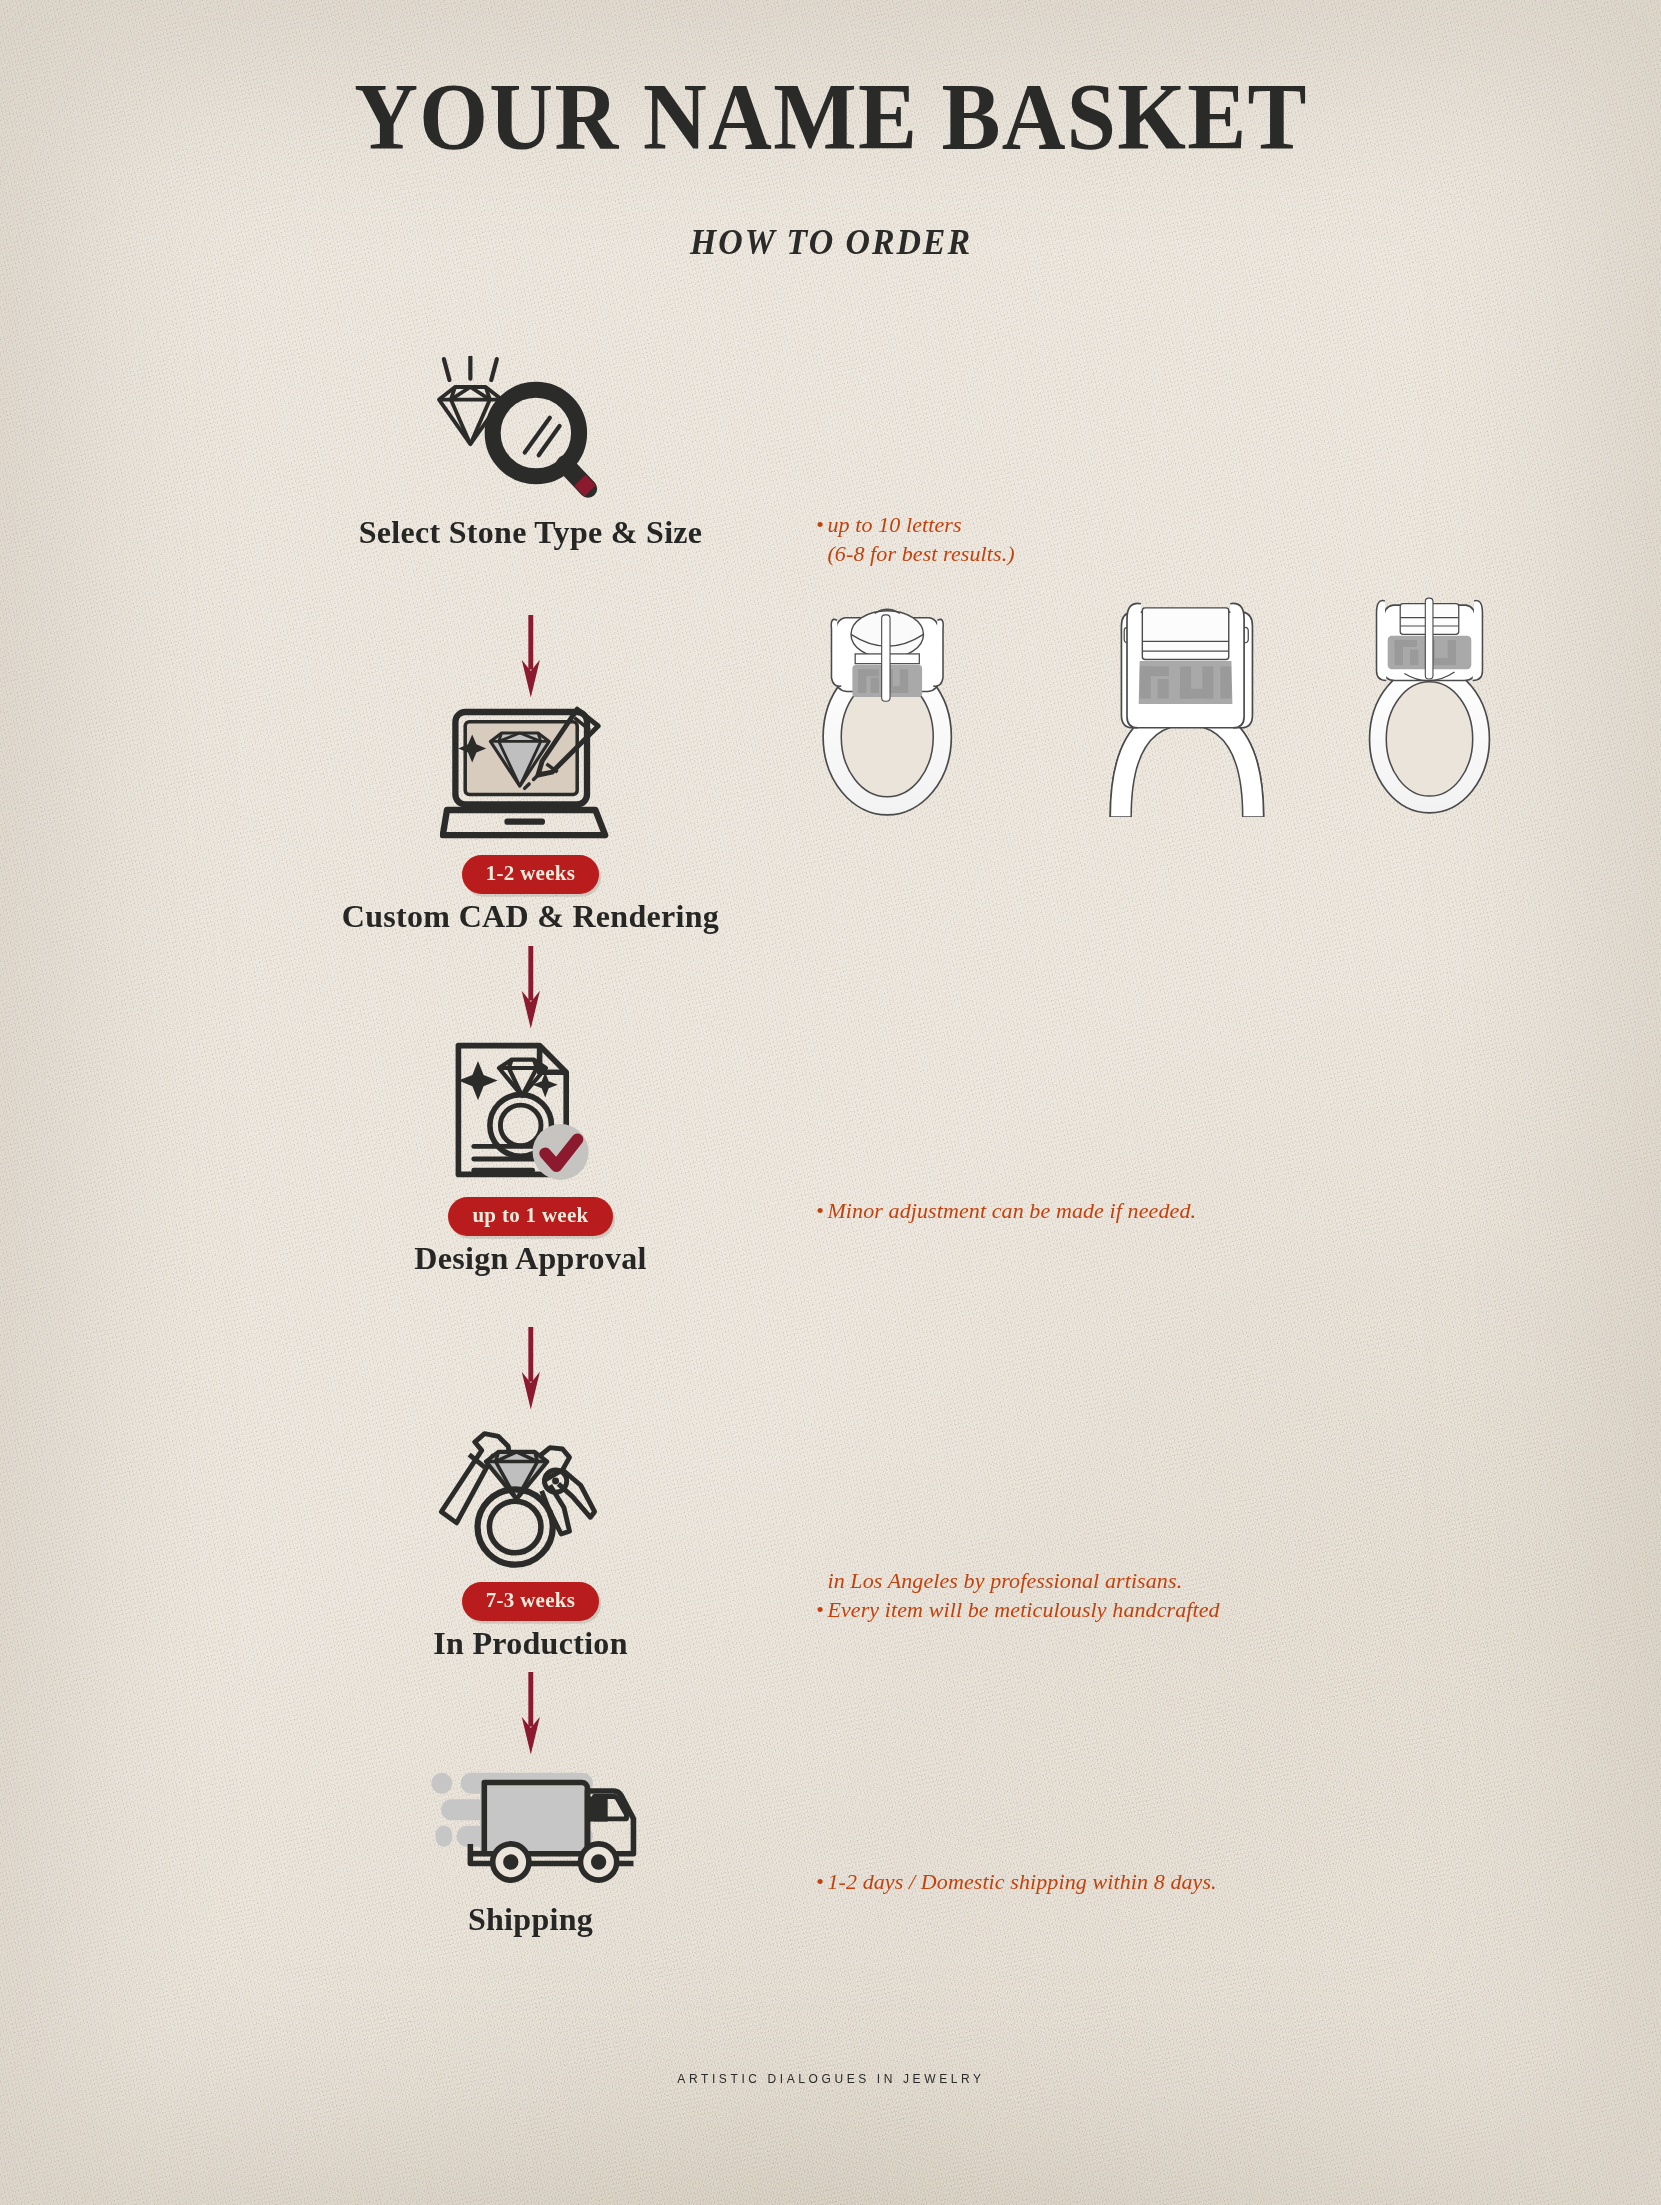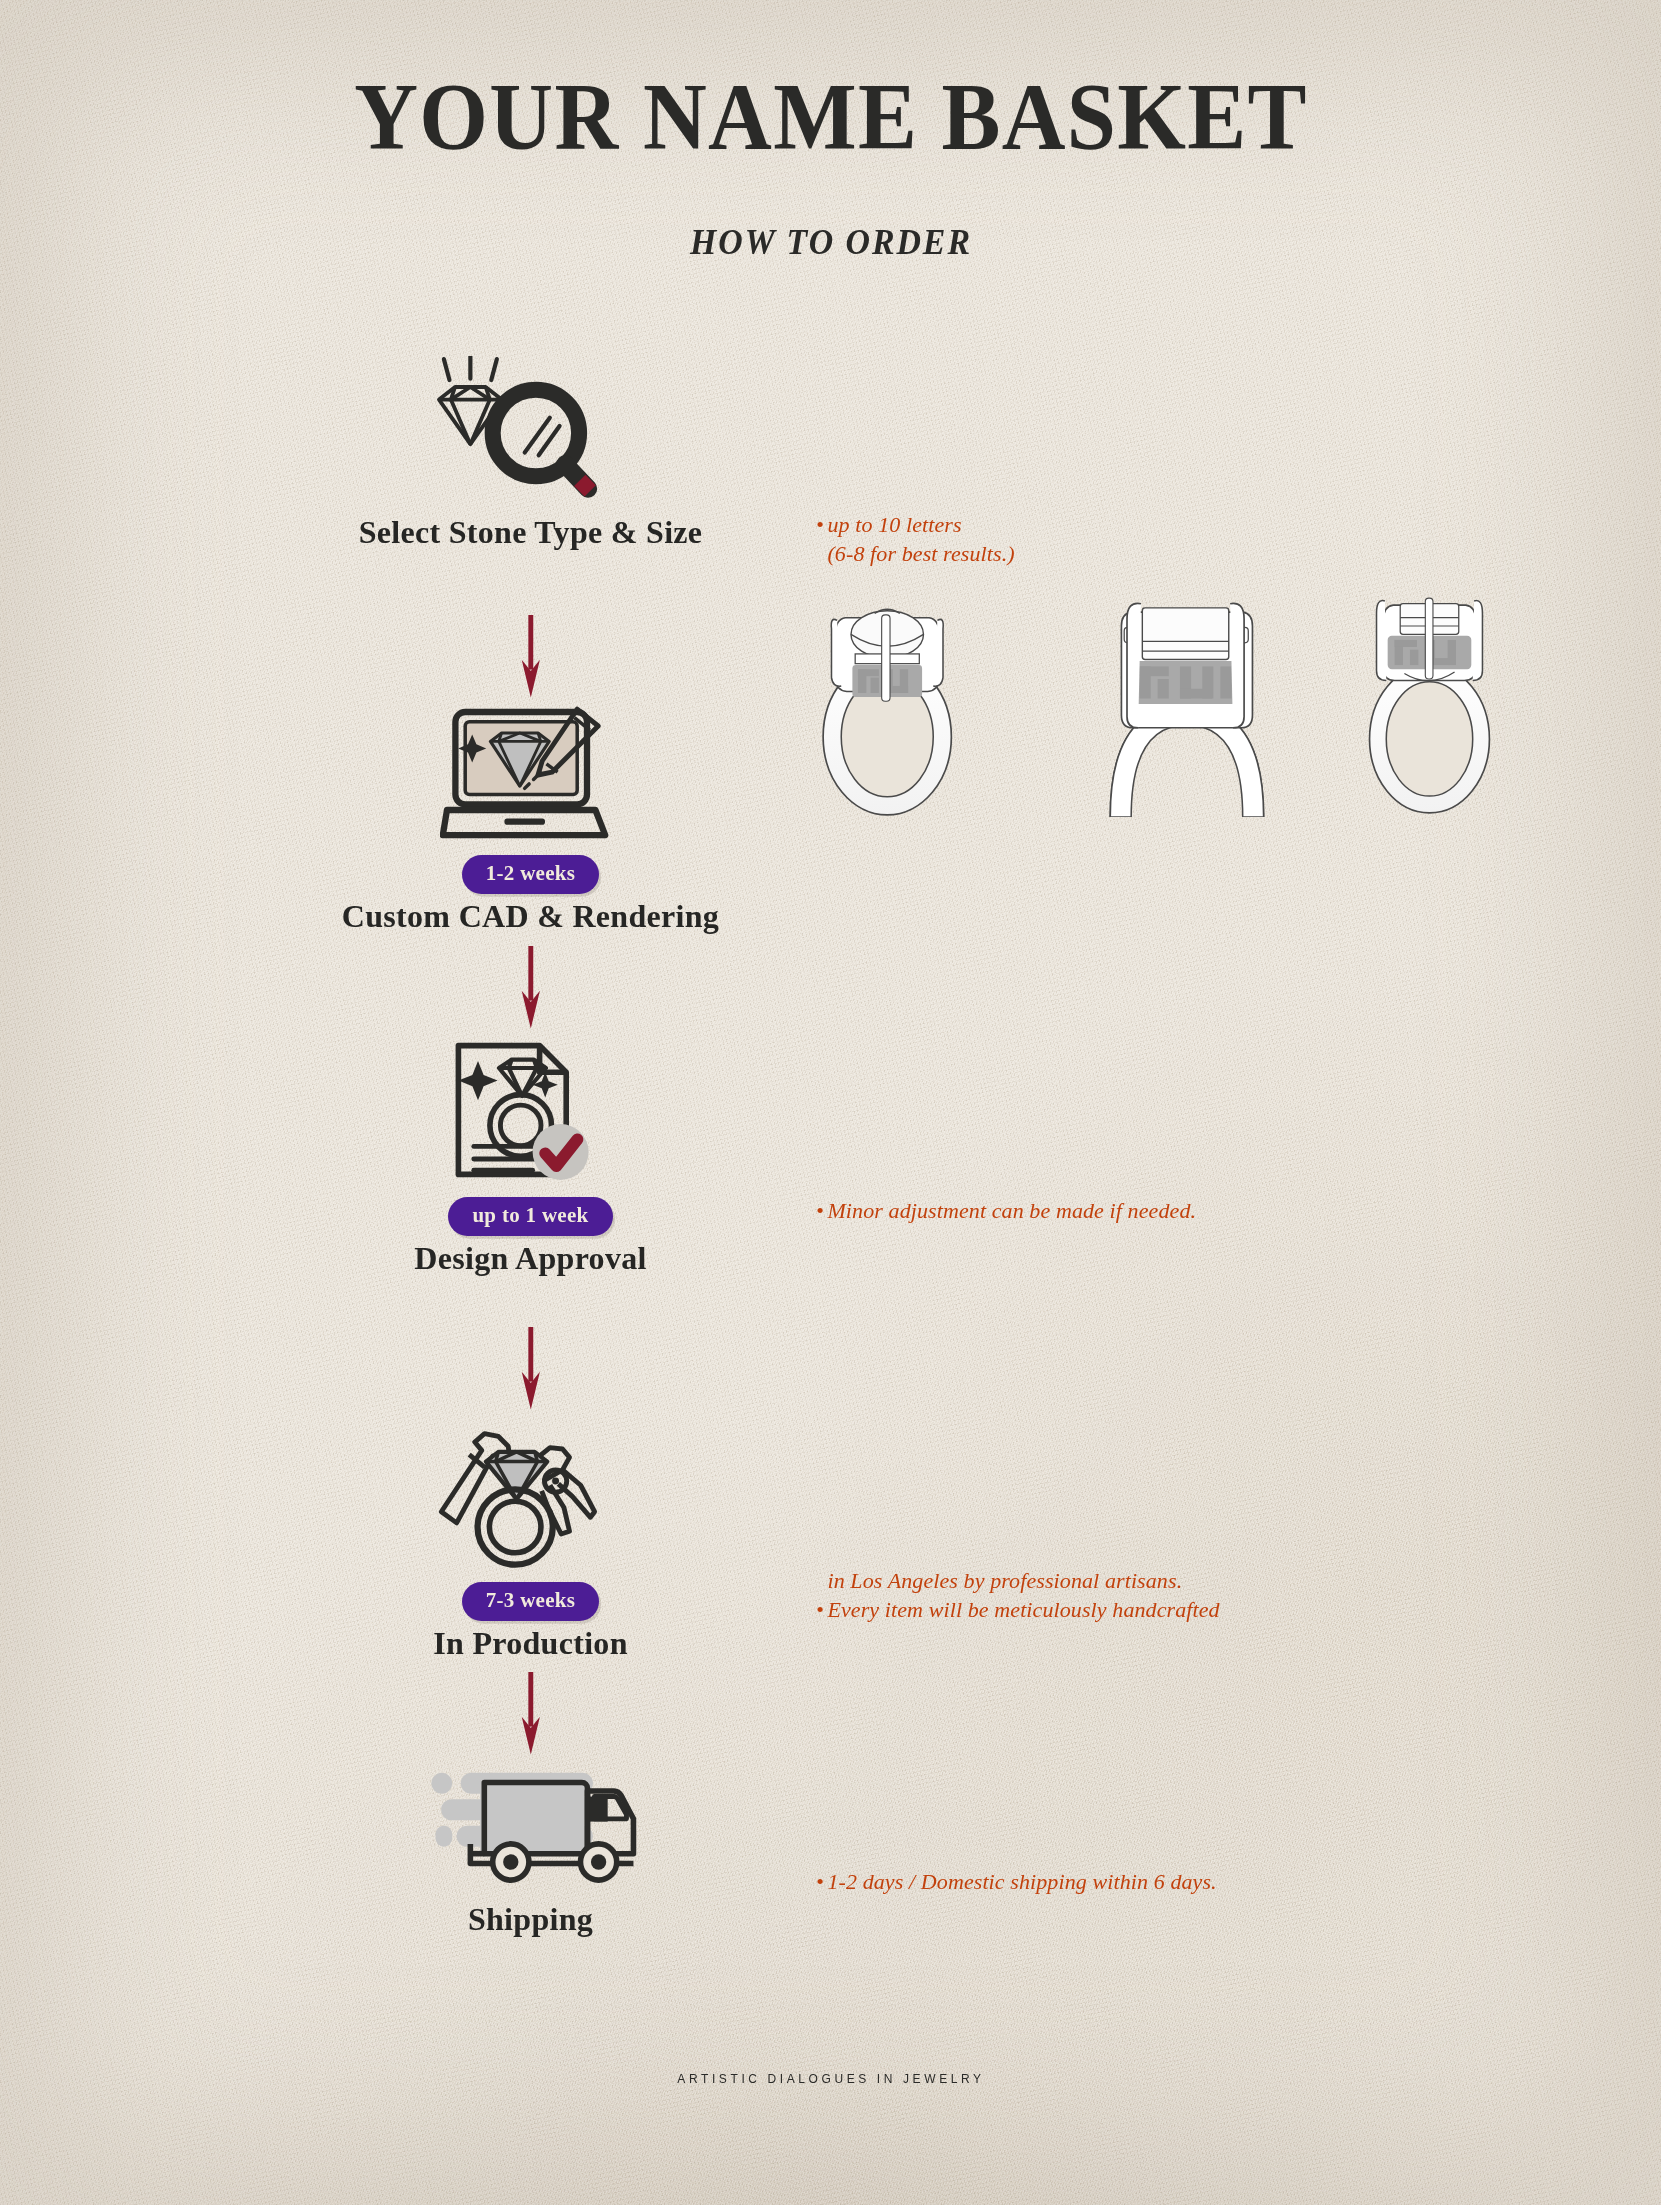--- a/index.html
+++ b/index.html
@@ -50,21 +50,21 @@
     font-size:36px;font-weight:700;font-style:italic;letter-spacing:2.1px;
     color:#2A2A28;
     transform:scaleX(.94);
   }
 
   
   .step{position:absolute;width:391px;left:335px;text-align:center;}
   .step-icon{display:flex;align-items:flex-end;justify-content:center;}
   .badge{
     display:inline-block;margin:9.8px auto 0;
-    background:#4c1d95;color:#F1EADC;
+    background:#b91c1c;color:#F1EADC;
     border-radius:698px;
     font-size:21px;font-weight:700;
     padding:6.3px 24px 7.7px;
     letter-spacing:0.3px;
     box-shadow:2.1px 2.8px 0 rgba(90,80,66,.18);
   }
   .step-label{
     margin-top:4px;font-size:32px;font-weight:700;letter-spacing:0.3px;color:#262624;
   }
   .arrow{position:absolute;left:521px;width:19.6px;}
@@ -362,21 +362,21 @@
   <div class="note" style="top:1196px;">
     <span class="li"><span class="b">•</span><span>Minor adjustment can be made if needed.</span></span>
   </div>
 
   <div class="note" style="top:1566px;">
     <span class="li"><span class="b"></span><span>in Los Angeles by professional artisans.</span></span>
     <span class="li"><span class="b">•</span><span>Every item will be meticulously handcrafted</span></span>
   </div>
 
   <div class="note" style="top:1867px;">
-    <span class="li"><span class="b">•</span><span>1-2 days /  Domestic shipping within 6 days.</span></span>
+    <span class="li"><span class="b">•</span><span>1-2 days /  Domestic shipping within 8 days.</span></span>
   </div>
 
   <div class="footer">
     <div class="tagline">ARTISTIC DIALOGUES IN JEWELRY</div>
   </div>
 
 </div>
 
 
 </body></html>

